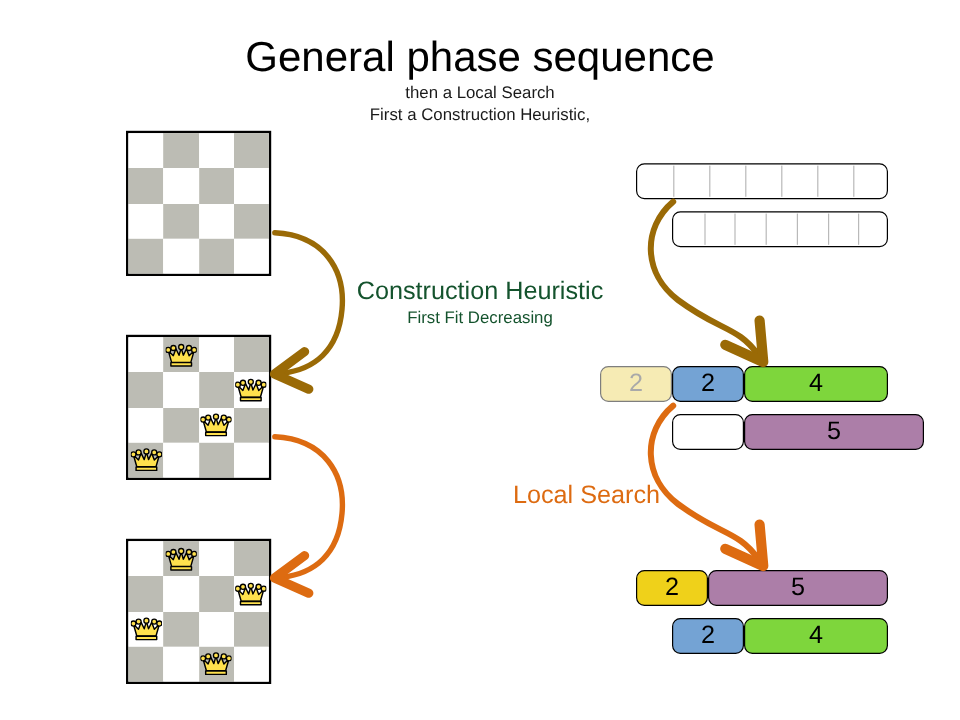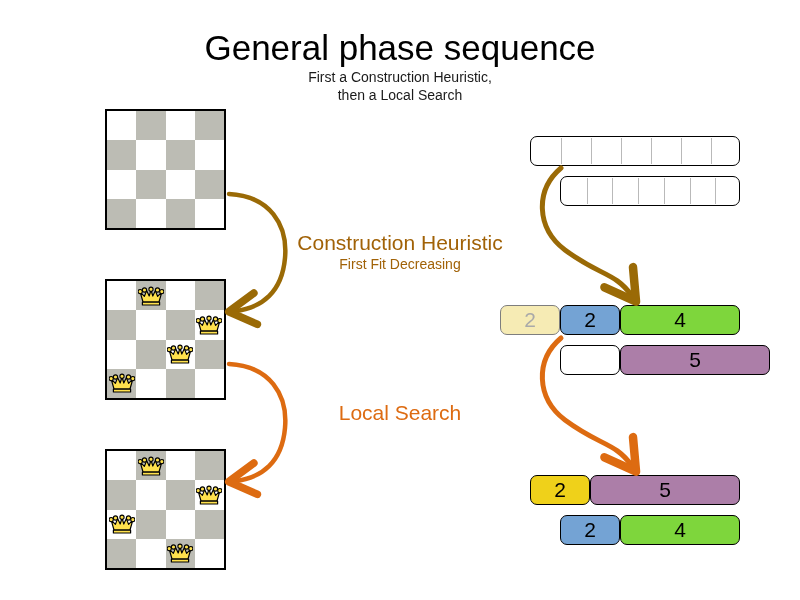--- a/index.html
+++ b/index.html
@@ -26,22 +26,22 @@
      display:grid;grid-template-columns:repeat(4,1fr);grid-template-rows:repeat(4,1fr);}
   .cell{position:relative;}
   .cell.dark{background:#bcbcb4;}
   .cell.light{background:#ffffff;}
   .cell svg{position:absolute;left:50%;top:50%;transform:translate(-50%,-50%);}
 
   
   .phase{position:absolute;text-align:center;width:300px;}
   .phase .main{font-size:21px;line-height:24px;}
   .phase .sub{font-size:14px;line-height:18px;}
-  .ch .main,.ch .sub{color:#a16207;}
-  .ls .main,.ls .sub{color:#dd6b11;}
+  .ch .main,.ch .sub{color:#14532d;}
+  .ls .main,.ls .sub{color:#dd6b11;text-align:right;}
 
   
   .barrow{position:absolute;height:30px;}
   .bar-empty{
     position:absolute;height:30px;box-sizing:border-box;
     border:1.4px solid #000;border-radius:7px;background:#fff;
   }
   .bar-empty .seg{
     position:absolute;top:1px;bottom:1px;width:0;border-left:1px solid #b9b9b9;
   }
@@ -58,22 +58,22 @@
   
   .arrows{position:absolute;left:0;top:0;width:800px;height:600px;pointer-events:none;}
 </style>
 </head>
 <body>
 
 <div class="stage">
 
   <div class="title">General phase sequence</div>
   <div class="subtitle">
+    <div>then a Local Search</div>
     <div>First a Construction Heuristic,</div>
-    <div>then a Local Search</div>
   </div>
 
   <div class="board" id="board0" style="left:105px;top:109px;">
     <div class="grid">
         <div class="cell light"></div>
         <div class="cell dark"></div>
         <div class="cell light"></div>
         <div class="cell dark"></div>
         <div class="cell dark"></div>
         <div class="cell light"></div>

